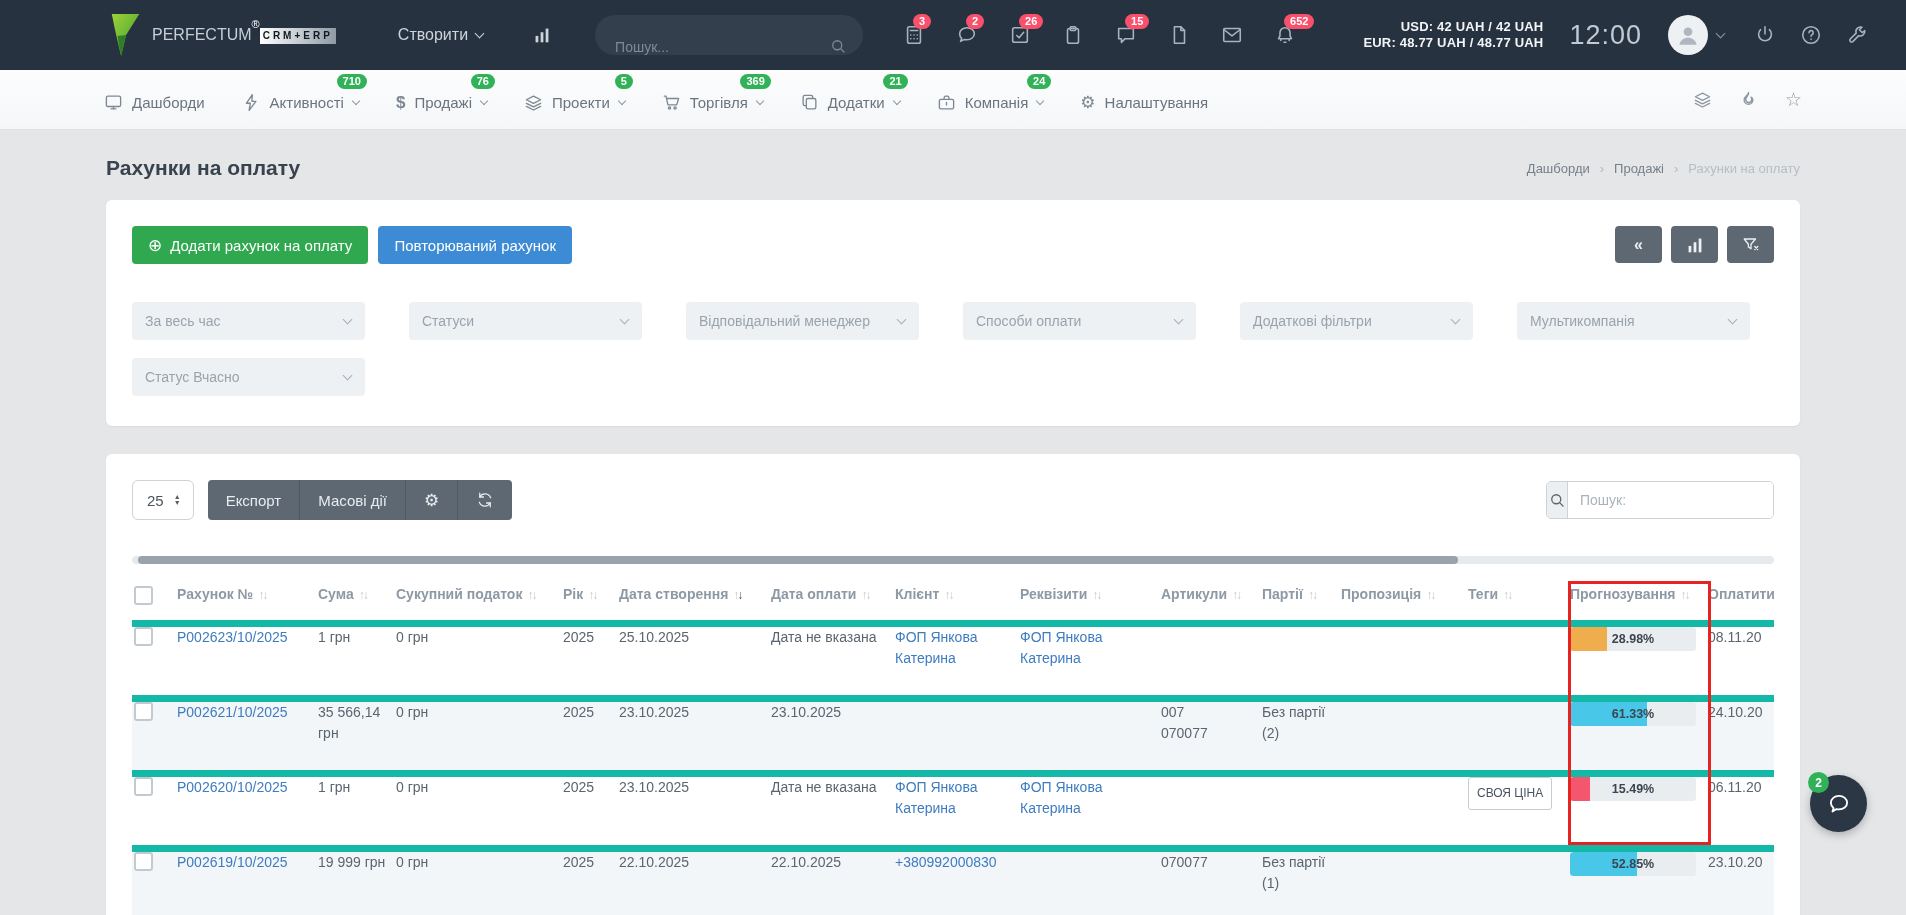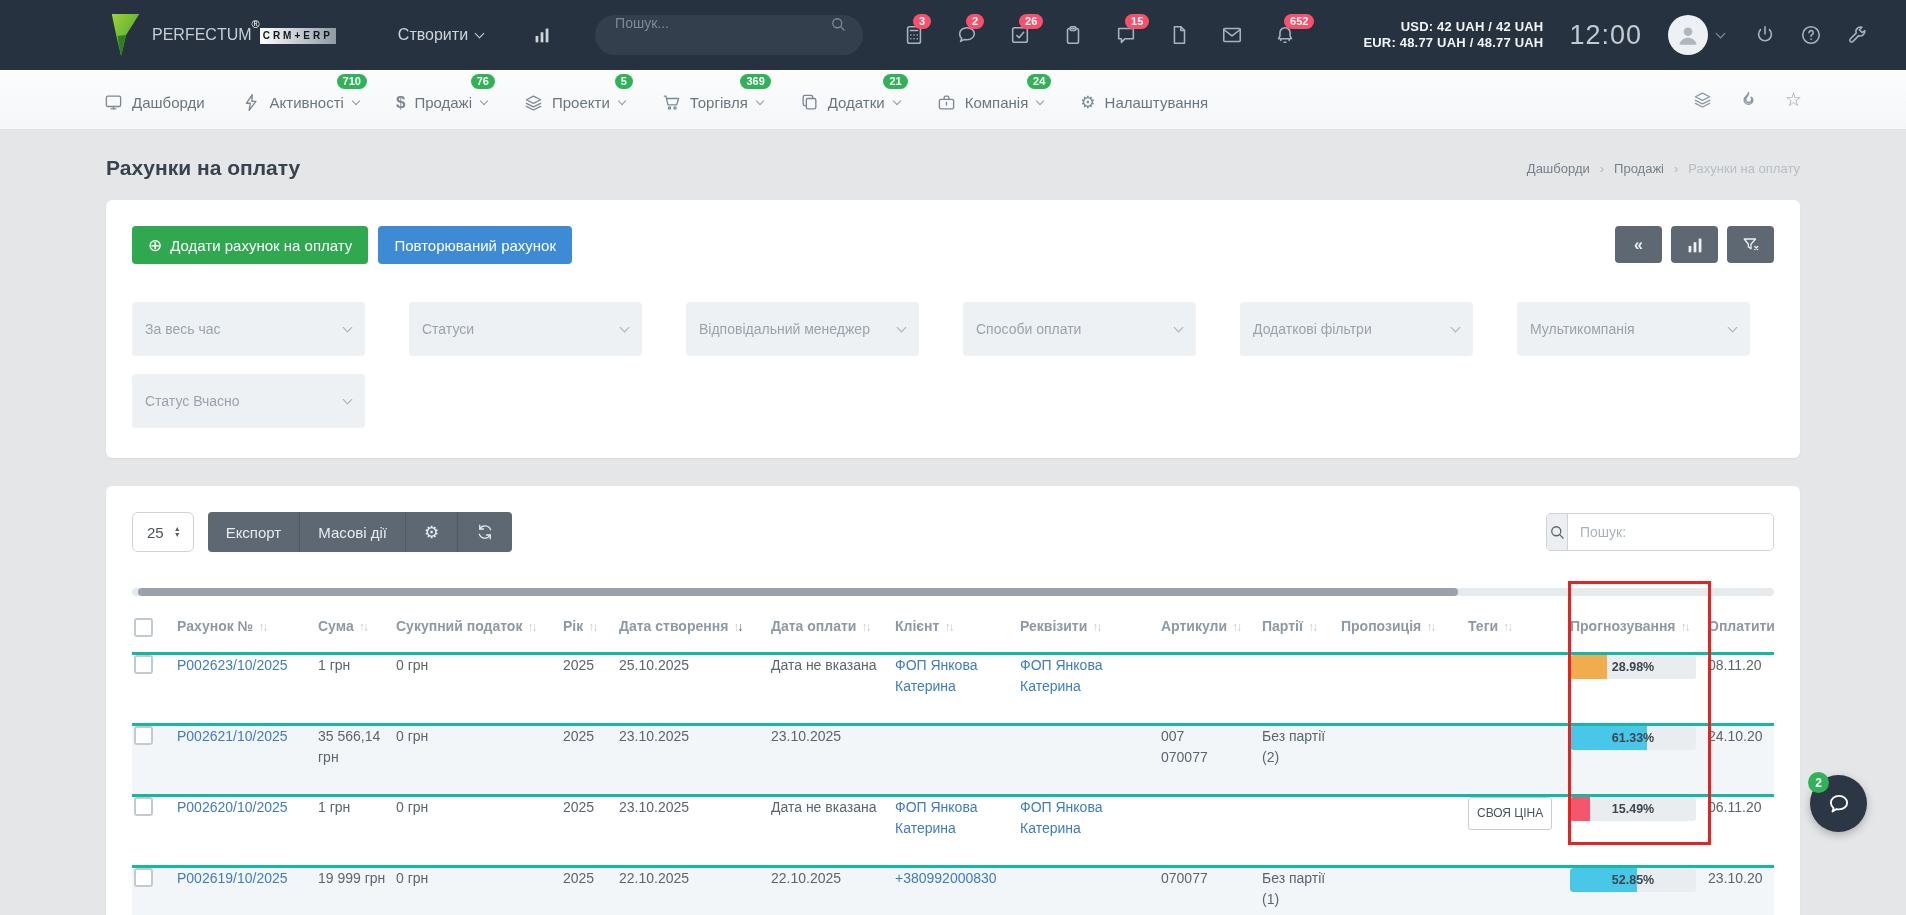--- a/index.html
+++ b/index.html
@@ -8,21 +8,21 @@
   #canvas { position:relative; width:1906px; height:915px; overflow:hidden; background:#e4e6e8; }
 
   
   .topbar { position:relative; display:flex; align-items:center; height:70px; background:#273240; padding:0 38px 0 108px; color:#c7ced6; }
   .logo { display:flex; align-items:center; gap:10px; }
   .logo-text { display:flex; flex-direction:row; }
   .logo-reg { font-size:11px; vertical-align:top; position:relative; top:-8px; color:#fff; }
   .logo-sub { margin-top:2px; background:linear-gradient(90deg,#ffffff,#8f9aa5); color:#11181f; font-size:10px; font-weight:bold; letter-spacing:3px; padding:2px 3px; width:fit-content; }
   .tb-create { margin-left:62px; display:flex; align-items:center; gap:8px; font-size:16px; color:#cdd4db; cursor:pointer; }
   .tb-chart { margin-left:48px; color:#cdd4db; cursor:pointer; display:flex; }
-  .tb-search { margin-left:42px; display:flex; align-items:flex-start; width:268px; height:40px; background:#333f4d; border-radius:20px; padding:0 16px 0 20px; }
+  .tb-search { margin-left:42px; display:flex; align-items:flex-end; width:268px; height:40px; background:#333f4d; border-radius:20px; padding:0 16px 0 20px; }
   .tb-search input { flex:1; background:transparent; border:none; outline:none; color:#aeb7c0; font-size:14px; font-family:inherit; }
   .tb-search input::placeholder { color:#7e8a96; }
   .tb-icons { display:flex; align-items:center; gap:31px; margin-left:40px; }
   .tb-ic { position:relative; color:#aab3bd; cursor:pointer; display:flex; }
   .badge-red { position:absolute; top:-10px; left:10px; background:#f9506b; color:#fff; font-size:11px; font-weight:bold; border-radius:9px; padding:2px 6px; line-height:1; min-width:17px; text-align:center; }
   .tb-right { margin-left:auto; display:flex; align-items:center; }
   .tb-cur { text-align:right; color:#f2f4f6; font-size:13px; font-weight:bold; line-height:16px; letter-spacing:.2px; }
   .tb-time { margin-left:26px; font-size:27px; font-weight:300; color:#c2cad2; letter-spacing:1px; }
   .tb-user { margin-left:26px; display:flex; align-items:center; gap:9px; cursor:pointer; }
   .avatar { width:40px; height:40px; border-radius:50%; background:#eef1f4; display:flex; align-items:center; justify-content:center; color:#aeb7c0; overflow:hidden; }
@@ -49,21 +49,21 @@
   
   .card { background:#fff; border-radius:6px; margin:0 106px; box-shadow:0 1px 2px rgba(30,40,50,.06); }
   .card1 { padding:26px 26px 30px 26px; }
   .btn-row { display:flex; align-items:flex-start; }
   .btn { display:inline-flex; align-items:center; gap:8px; height:38px; padding:0 16px; border-radius:4px; font-size:15px; color:#fff; border:none; cursor:pointer; font-family:inherit; }
   .btn-green { background:#2fa84f; }
   .btn-blue { background:#3d8bd4; margin-left:10px; }
   .mini-group { margin-left:auto; display:flex; gap:9px; }
   .mini-btn { width:47px; height:37px; background:#5d6873; border-radius:4px; color:#eef1f3; display:flex; align-items:center; justify-content:center; font-size:15px; cursor:pointer; border:none; }
   .filters { margin-top:38px; display:flex; flex-wrap:wrap; gap:18px 44px; }
-  .filter { width:233px; height:54px; background:#eef1f4; border-radius:4px; display:flex; align-items:center; justify-content:space-between; padding:0 14px 0 13px; color:#9aa3ad; font-size:14px; cursor:pointer; }
+  .filter { width:233px; height:38px; background:#eef1f4; border-radius:4px; display:flex; align-items:center; justify-content:space-between; padding:0 14px 0 13px; color:#9aa3ad; font-size:14px; cursor:pointer; }
   .filter .chv { border-color:#a7b0b9; }
 
   .card2 { margin-top:28px; padding:26px 26px 40px 26px; min-height:420px; }
   .tbl-toolbar { display:flex; align-items:center; }
   .pagesize { display:flex; align-items:center; gap:10px; border:1px solid #ccd3d9; border-radius:6px; background:#fff; height:40px; padding:0 12px 0 14px; font-size:15px; color:#4a545e; cursor:pointer; }
   .updown { display:flex; flex-direction:column; font-size:7px; color:#566068; line-height:6px; }
   .grp { display:flex; margin-left:14px; background:#5d6873; border-radius:4px; overflow:hidden; height:40px; }
   .grp > button { background:transparent; border:none; border-right:1px solid #4f5a65; color:#e8ecef; font-size:15px; padding:0 18px; cursor:pointer; font-family:inherit; display:flex; align-items:center; gap:6px; }
   .grp > button:last-child { border-right:none; }
   .tbl-search { margin-left:auto; display:flex; height:38px; width:228px; border:1px solid #ccd3d9; border-radius:5px; overflow:hidden; }
@@ -75,21 +75,21 @@
   .hscroll { margin-top:36px; height:8px; border-radius:4px; background:#e7eaec; position:relative; }
   .hscroll .thumb { position:absolute; left:6px; top:0; height:8px; width:1320px; border-radius:4px; background:#9aa2ab; cursor:grab; }
 
   
   .tblwrap { margin-top:10px; overflow:hidden; width:1642px; }
   table { border-collapse:collapse; table-layout:fixed; width:1660px; }
   th, td { text-align:left; vertical-align:top; font-size:14px; }
   thead th { color:#8d99a5; font-weight:bold; padding:12px 6px 12px 2px; white-space:nowrap; overflow:hidden; }
   thead th .sort { color:#c3cad1; font-size:12px; margin-left:5px; letter-spacing:-2px; cursor:pointer; }
   thead th .sort b { color:#4a5560; font-weight:normal; }
-  tbody td { padding:0 6px 26px 2px; color:#5a6570; border-top:3px solid #14b8a6; line-height:21px; }
+  tbody td { padding:0 6px 26px 2px; color:#5a6570; border-top:7px solid #14b8a6; line-height:21px; }
   tbody tr.alt { background:#f3f6f9; }
   td.wrap { white-space:pre-line; }
   a.lnk2 { color:#3e7cc0; text-decoration:none; cursor:pointer; }
   .cb { width:19px; height:19px; border:2px solid #c2cad1; border-radius:3px; background:#fff; display:inline-block; cursor:pointer; }
   .tag { display:inline-block; border:1px solid #c6ccd2; border-radius:3px; background:#fff; color:#4a5560; font-size:12px; font-weight:normal; padding:5px 8px; white-space:nowrap; }
   .pbar { position:relative; width:126px; height:24px; background:#e9edf0; border-radius:3px; overflow:hidden; }
   .pbar .fill { position:absolute; left:0; top:0; bottom:0; border-radius:3px 0 0 3px; }
   .pbar .lbl { position:absolute; inset:0; display:flex; align-items:center; justify-content:center; font-size:12.5px; font-weight:bold; color:#3c4650; }
 
   

